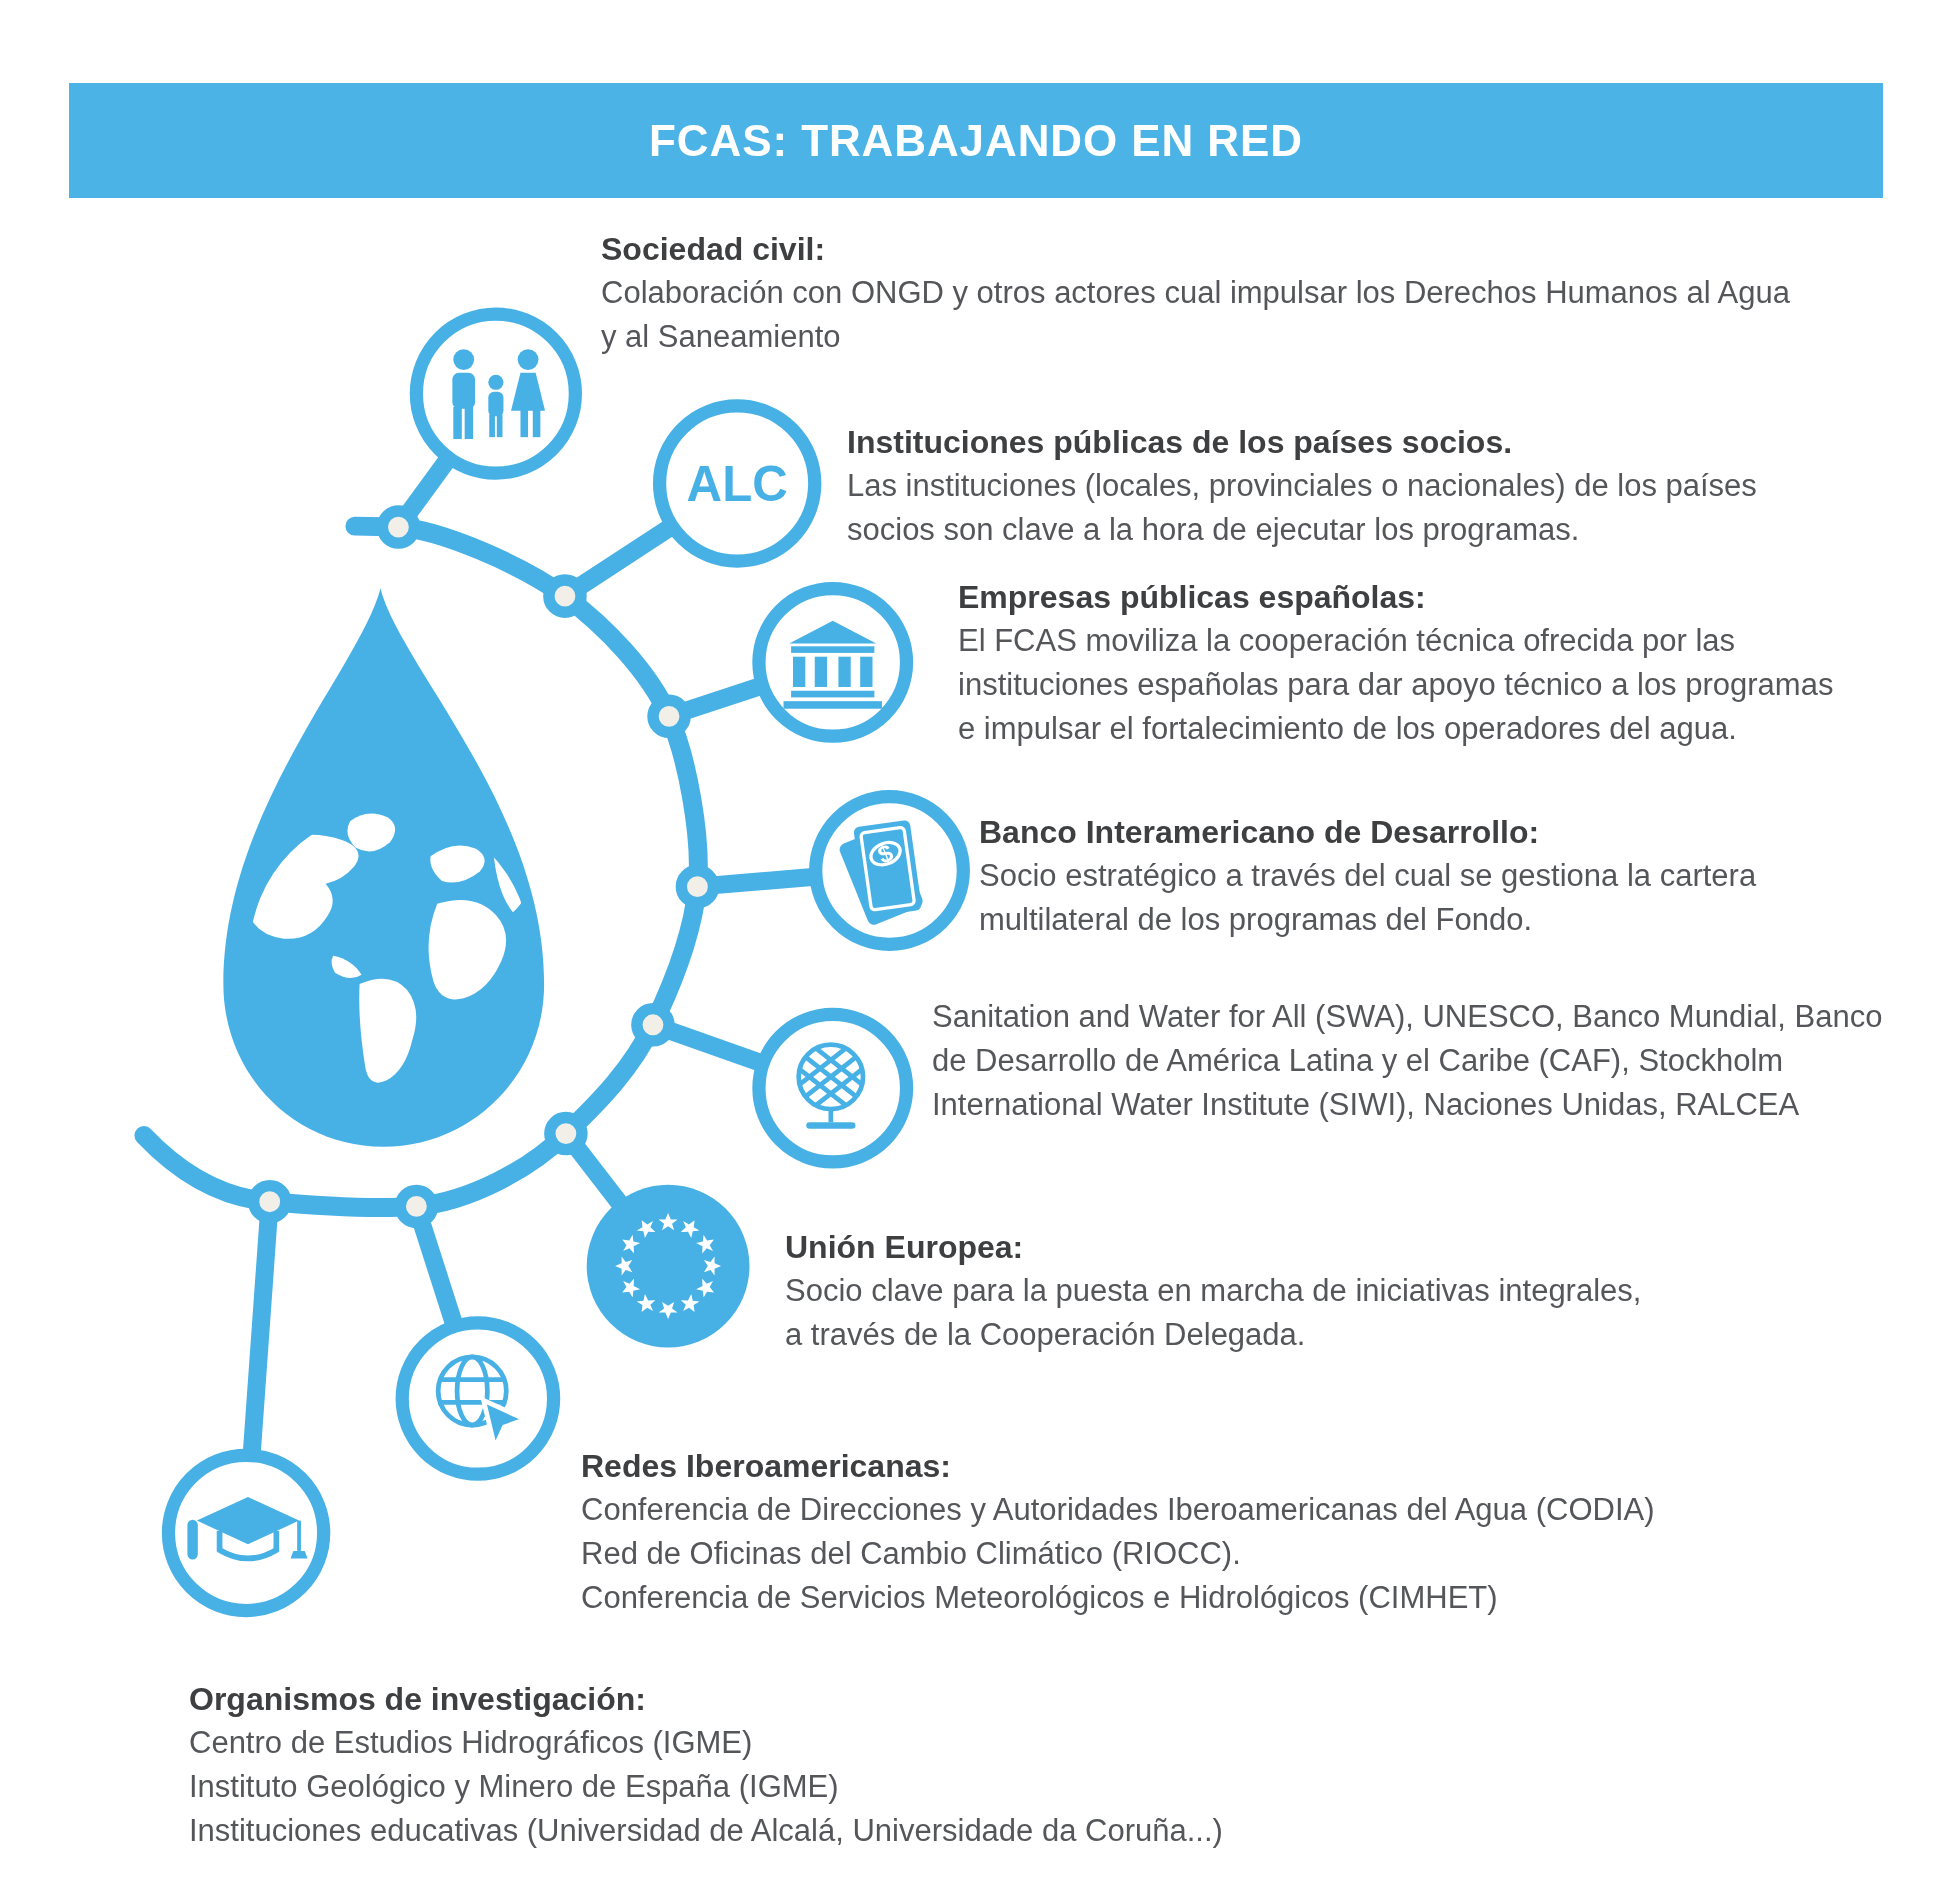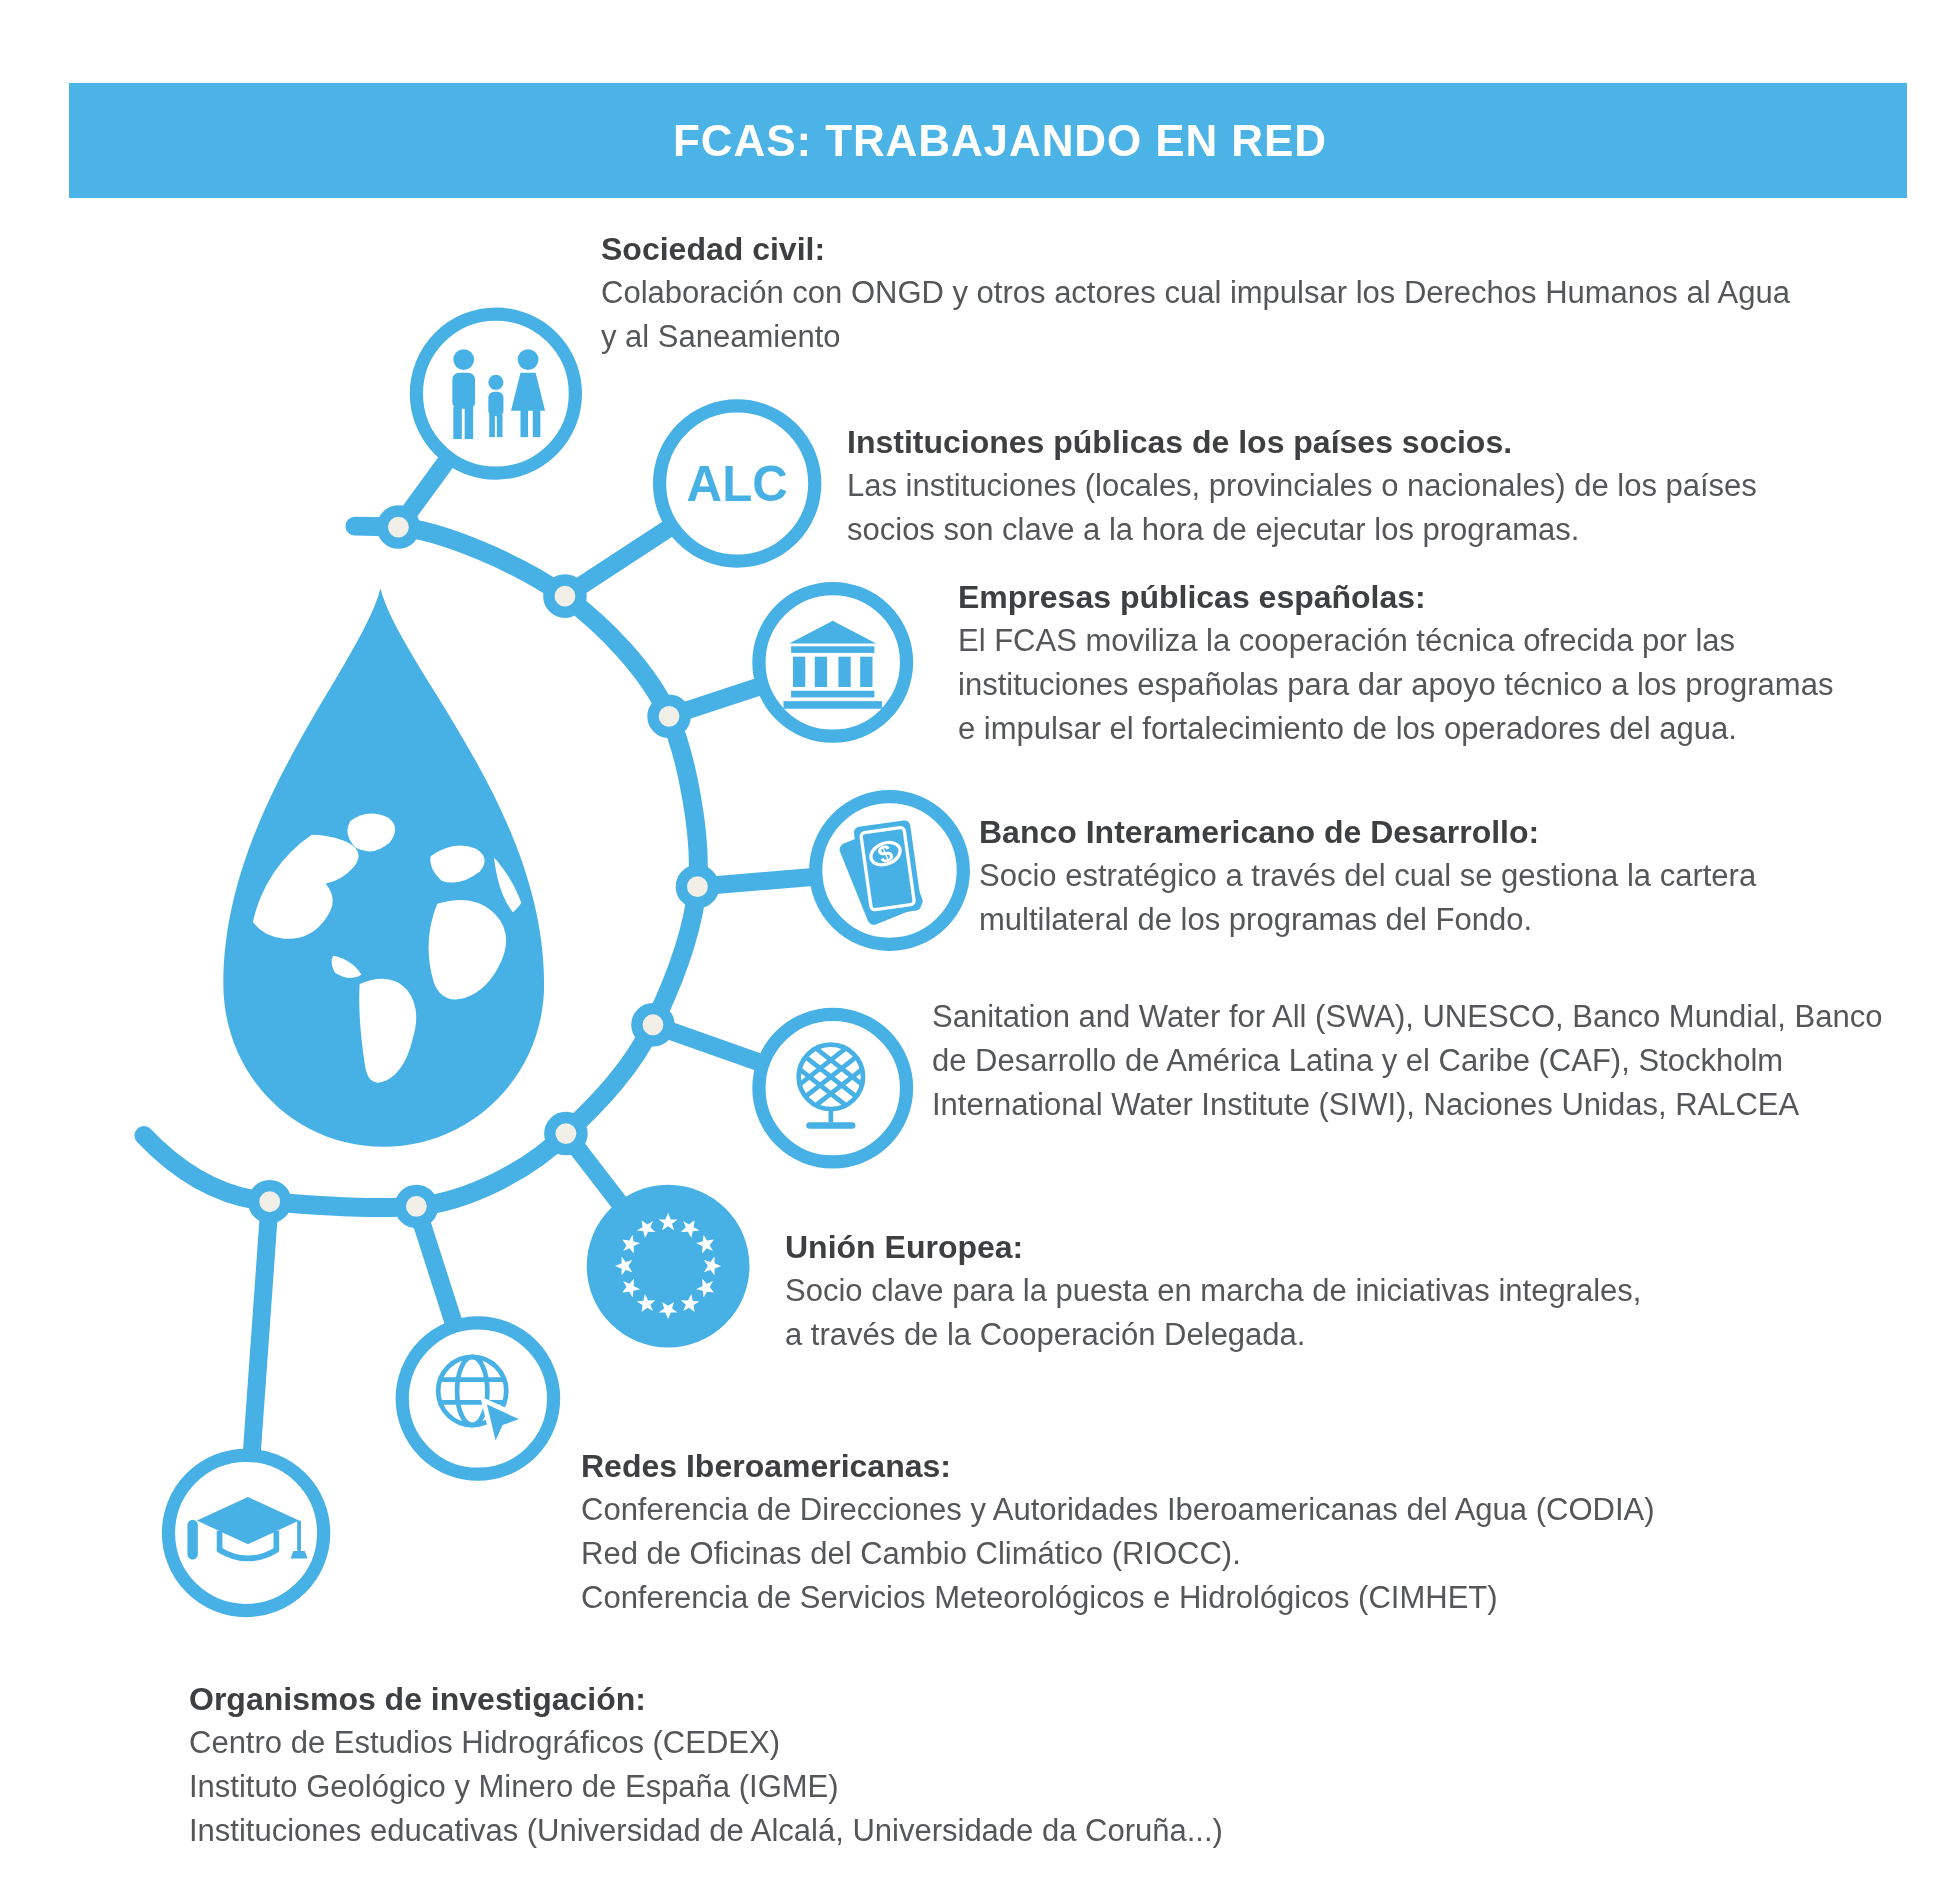--- a/index.html
+++ b/index.html
@@ -1,20 +1,20 @@
 <!DOCTYPE html>
 <html style="font-size:15px"><head>
 <meta charset="utf-8">
 <style>
   html,body{margin:0;padding:0;background:#ffffff;}
   body{width:1938px;height:1901px;position:relative;font-family:"Liberation Sans",sans-serif;overflow:hidden;}
   .stage{position:absolute;inset:0;}
   .header-bar{
     position:absolute;left:69px;top:83px;width:1814px;height:115px;
-    background:#4CB3E7;display:flex;align-items:center;justify-content:center;padding-left:24px;
+    background:#4CB3E7;display:flex;align-items:center;justify-content:center;
   }
   .page-title{
     color:#ffffff;font-size:44px;font-weight:700;letter-spacing:0.9px;white-space:nowrap;
   }
   svg.net{position:absolute;left:0;top:0;}
   .section{position:absolute;line-height:44px;}
   .section-heading{font-size:32px;font-weight:700;color:#3E3F41;white-space:nowrap;}
   .section-line{font-size:31px;font-weight:400;color:#54565A;white-space:nowrap;}
   
   #sec-0{left:601px;top:227px;}
@@ -242,19 +242,19 @@
 
   <div class="section" id="sec-6">
     <div class="section-heading">Redes Iberoamericanas:</div>
     <div class="section-line">Conferencia de Direcciones y Autoridades Iberoamericanas del Agua (CODIA)</div>
     <div class="section-line">Red de Oficinas del Cambio Climático (RIOCC).</div>
     <div class="section-line">Conferencia de Servicios Meteorológicos e Hidrológicos (CIMHET)</div>
   </div>
 
   <div class="section" id="sec-7">
     <div class="section-heading">Organismos de investigación:</div>
-    <div class="section-line">Centro de Estudios Hidrográficos (CEDEX)</div>
+    <div class="section-line">Centro de Estudios Hidrográficos (IGME)</div>
     <div class="section-line">Instituto Geológico y Minero de España (IGME)</div>
     <div class="section-line">Instituciones educativas (Universidad de Alcalá, Universidade da Coruña...)</div>
   </div>
 
 </div>
 
 
 </body></html>

